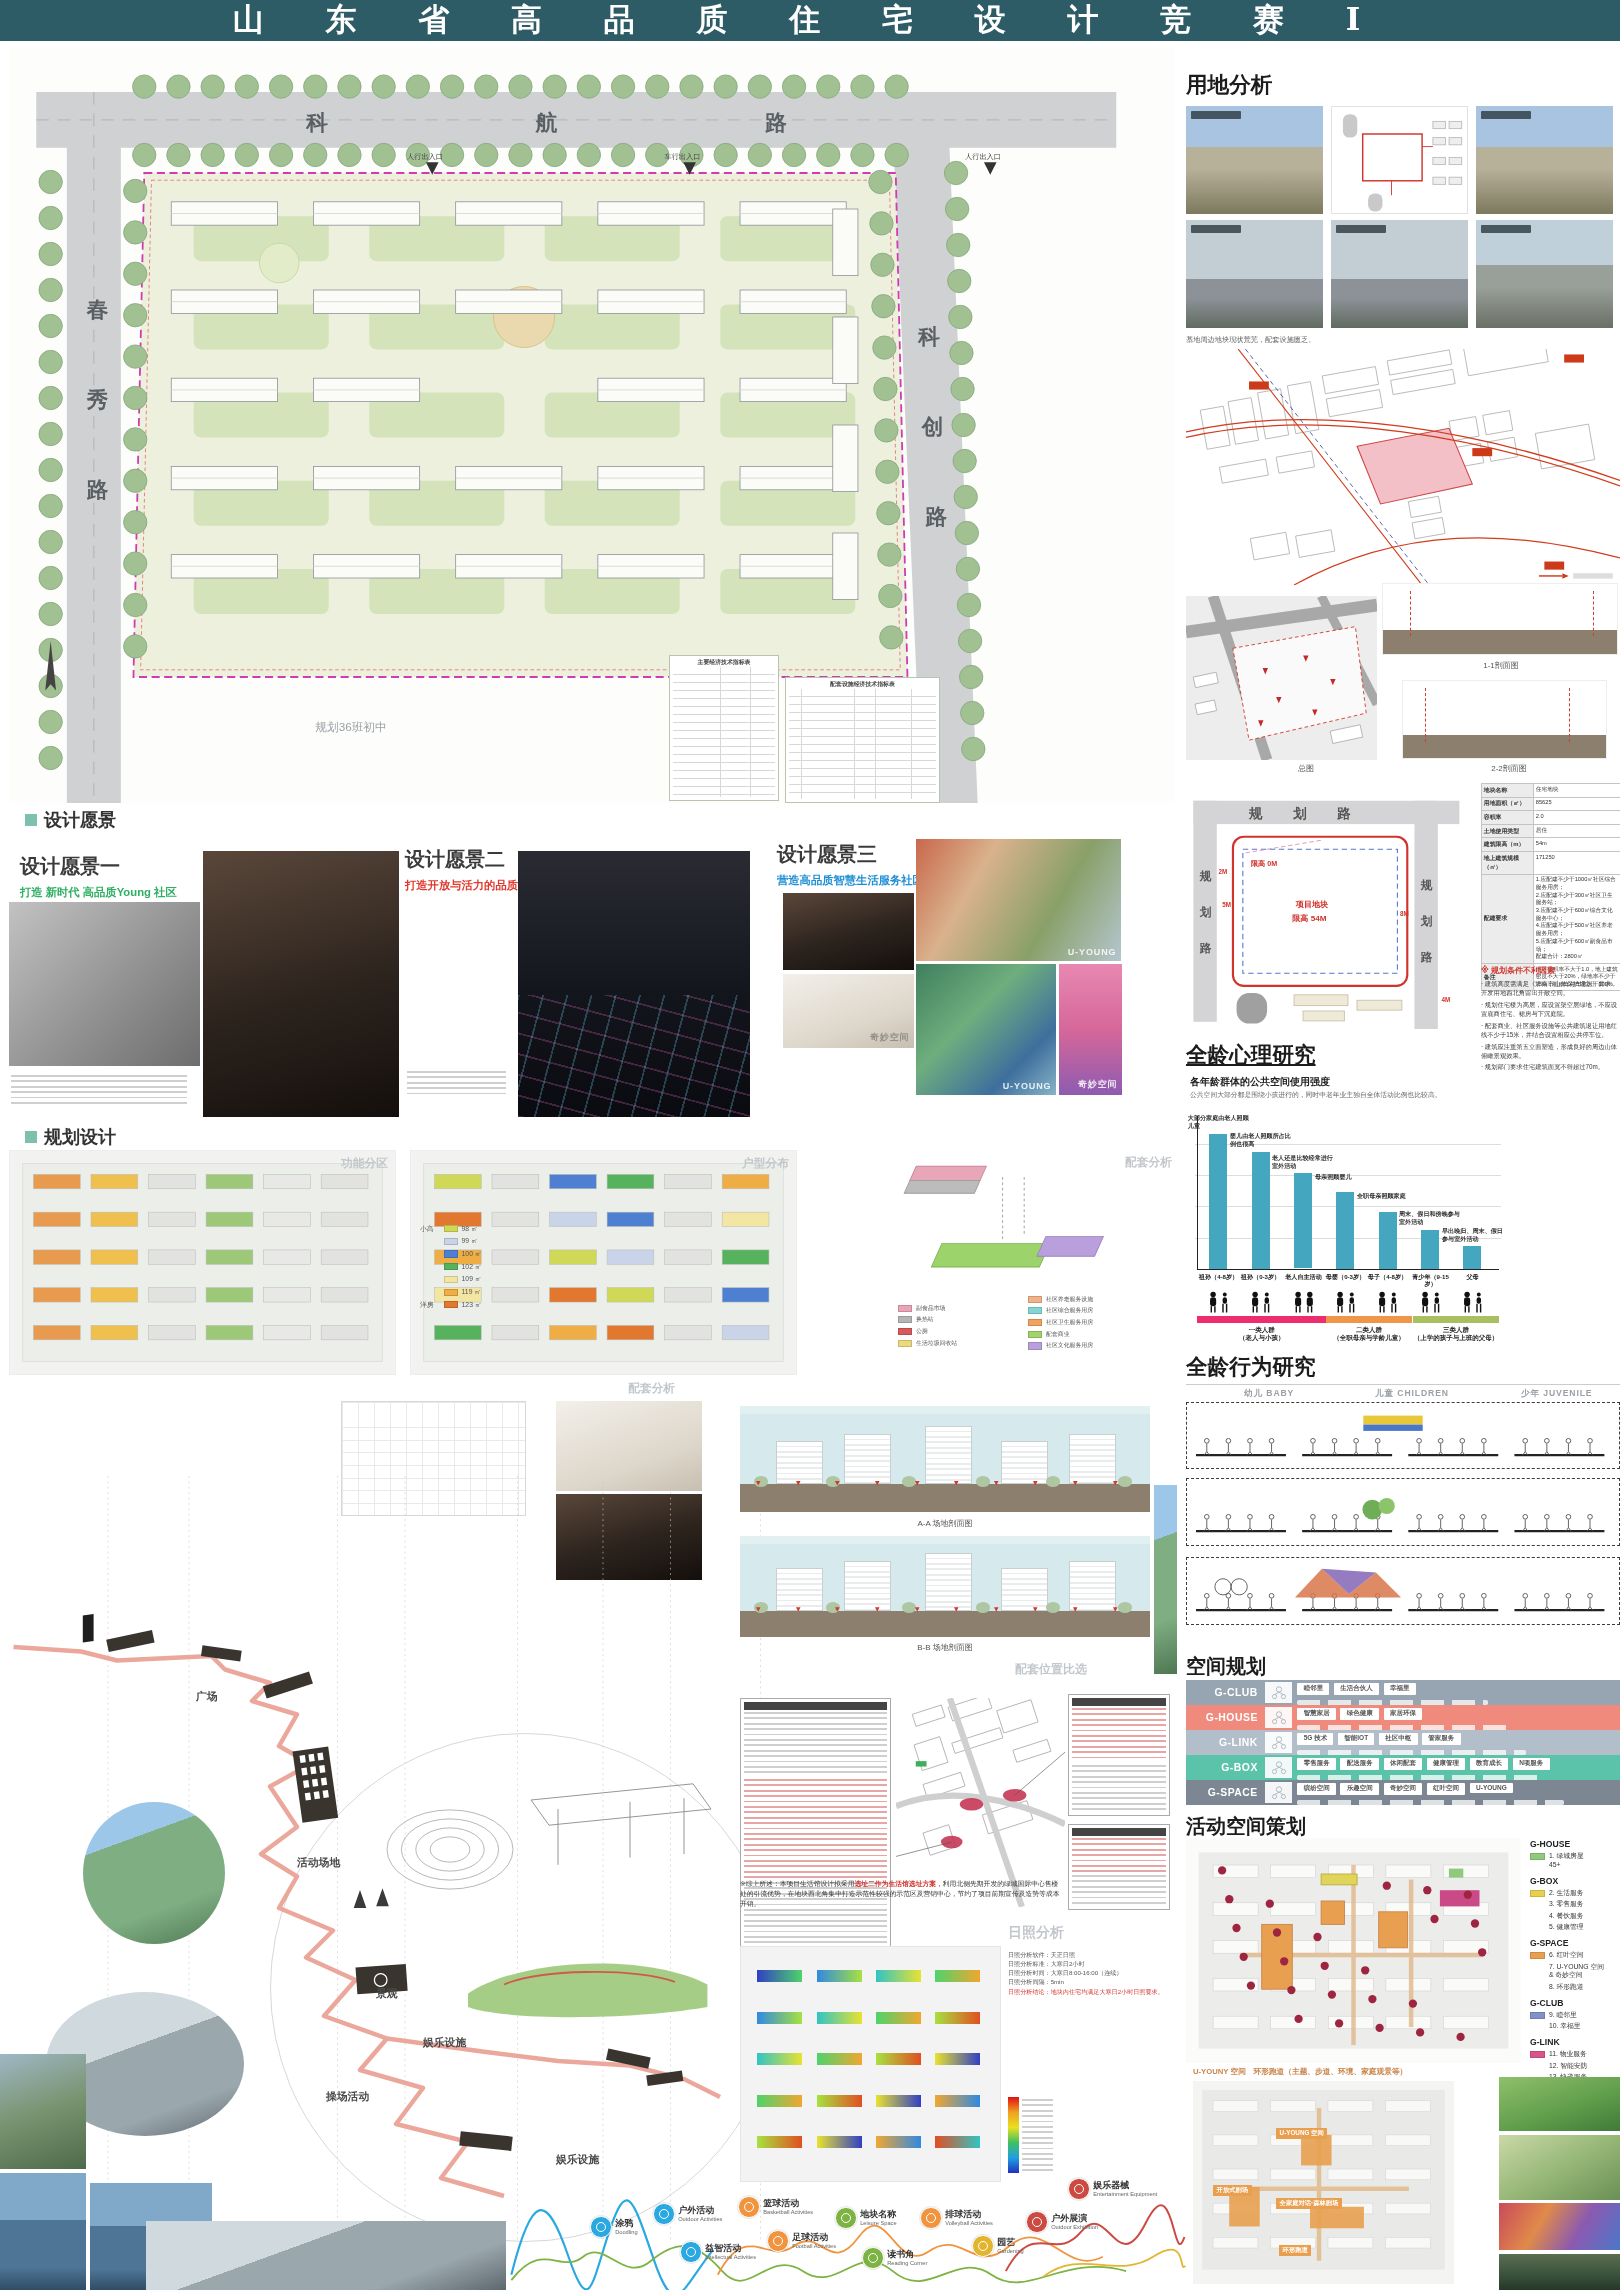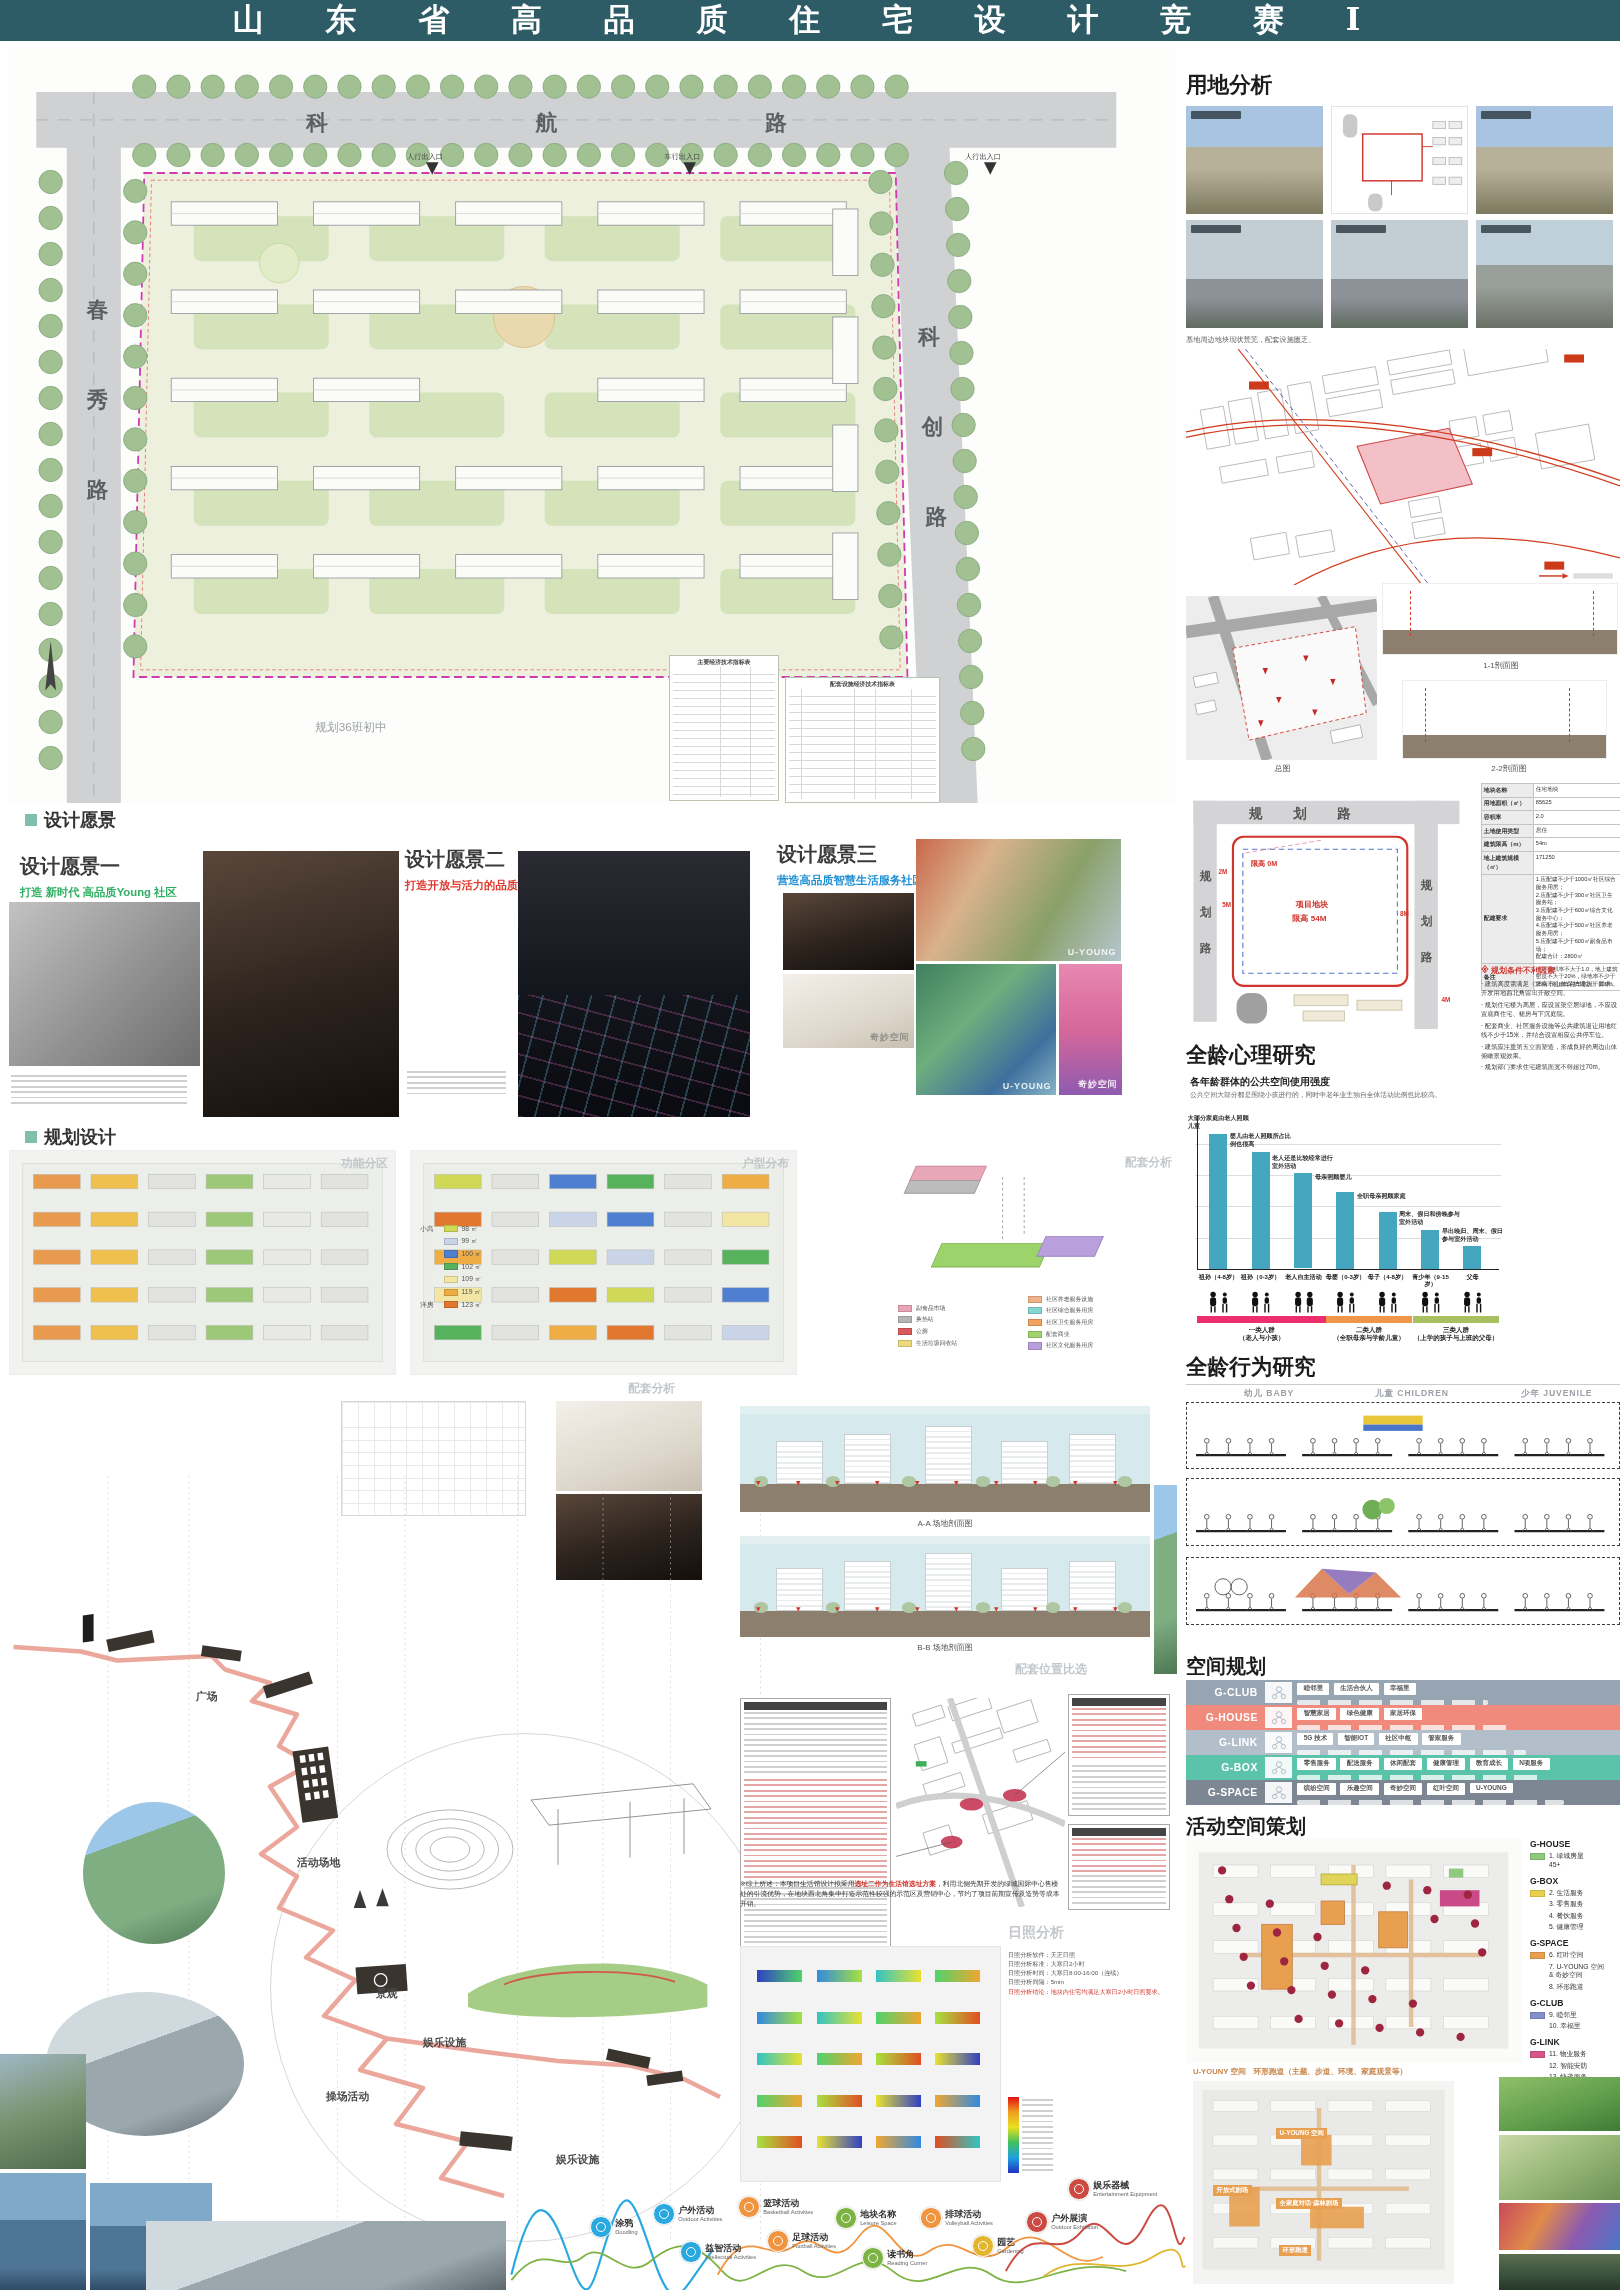--- a/index.html
+++ b/index.html
@@ -868,21 +868,21 @@
         <polygon points="140,126 146,126 143,133"></polygon>
           <polygon points="80,138 86,138 83,145"></polygon>
       </g>
       <g fill="#fff" stroke="#b5b5b5">
         <rect x="8" y="90" width="26" height="12" transform="rotate(-12 8 90)"></rect>
         <rect x="10" y="120" width="22" height="12" transform="rotate(-12 10 120)"></rect>
         <rect x="160" y="150" width="34" height="14" transform="rotate(-12 160 150)"></rect>
       </g>
     </svg>
   </div>
-  <div class="sect-cap" style="left:1251px;top:763px;width:63px;">总图</div>
+  <div class="sect-cap" style="left:1251px;top:763px;width:63px;text-align:right;">总图</div>
   <div class="skybox" style="left:1382px;top:583px;width:236px;height:72px;background:#fff;border:0.9px solid #eee;">
     <div class="ground" style="height:34%;"></div>
     <div style="position:absolute;left:27px;top:7.2px;bottom:18px;border-left:1.3px dashed #d0392c;"></div>
     <div style="position:absolute;right:23.4px;top:7.2px;bottom:18px;border-left:1.3px dashed #d0392c;"></div>
   </div>
   <div class="sect-cap" style="left:1456px;top:660px;width:90px;">1-1剖面图</div>
   <div class="skybox" style="left:1402px;top:680px;width:205px;height:79px;background:#fff;border:0.9px solid #eee;">
     <div class="ground" style="height:30%;"></div>
     <div style="position:absolute;left:21.6px;top:7.2px;bottom:16px;border-left:1.3px dashed #d0392c;"></div>
     <div style="position:absolute;right:36px;top:7.2px;bottom:16px;border-left:1.3px dashed #d0392c;"></div>
@@ -962,21 +962,21 @@
     <div style="font-size:8px;font-weight:bold;color:#d0342c;">※ 规划条件不利因素</div>
     <div id="issues">
         <div class="issue">建筑高度需满足《济南市山体保护规划》要求，开发用地西北角留出开敞空间。</div>
         <div class="issue">规划住宅楼为高层，应设置架空层绿地，不应设置底商住宅、裙房与下沉庭院。</div>
         <div class="issue">配套商业、社区服务设施等公共建筑退让用地红线不少于15米，并结合设置相应公共停车位。</div>
         <div class="issue">建筑应注重第五立面塑造，形成良好的周边山体俯瞰景观效果。</div>
         <div class="issue">规划部门要求住宅建筑面宽不得超过70m。</div>
       </div>
   </div>
 
-  <div class="abs sec-h2" style="left:1186px;top:1040px;font-size:21.6px;">全龄心理研究</div>
+  <div class="abs sec-h2" style="left:1186px;top:1040px;font-size:21.6px;text-decoration:underline;">全龄心理研究</div>
   <div class="abs" style="left:1190px;top:1075px;font-size:10px;font-weight:bold;color:#222;">各年龄群体的公共空间使用强度</div>
   <div class="abs" style="left:1190px;top:1090px;font-size:6.8px;color:#666;">公共空间大部分都是围绕小孩进行的，同时中老年业主独自全体活动比例也比较高。</div>
   <div id="psy-chart" style="left:1186px;top:1105px;width:320px;height:241px;" class="abs">
       <div class="grid-l" style="top: 133px;"></div>
       <div class="grid-l" style="top: 101px;"></div>
       <div class="grid-l" style="top: 70px;"></div>
       <div class="grid-l" style="top: 39px;"></div>
       <div style="position: absolute; left: 10.8px; top: 10.8px; width: 1.4px; height: 153px; background: rgb(34, 34, 34);"></div>
       <div style="position: absolute; left: 10.8px; top: 164px; width: 302px; height: 1.4px; background: rgb(34, 34, 34);"></div>
       <div class="bar" style="left: 23.4px; top: 29px; width: 18px; height: 135px; background: rgb(69, 166, 191);"></div>

